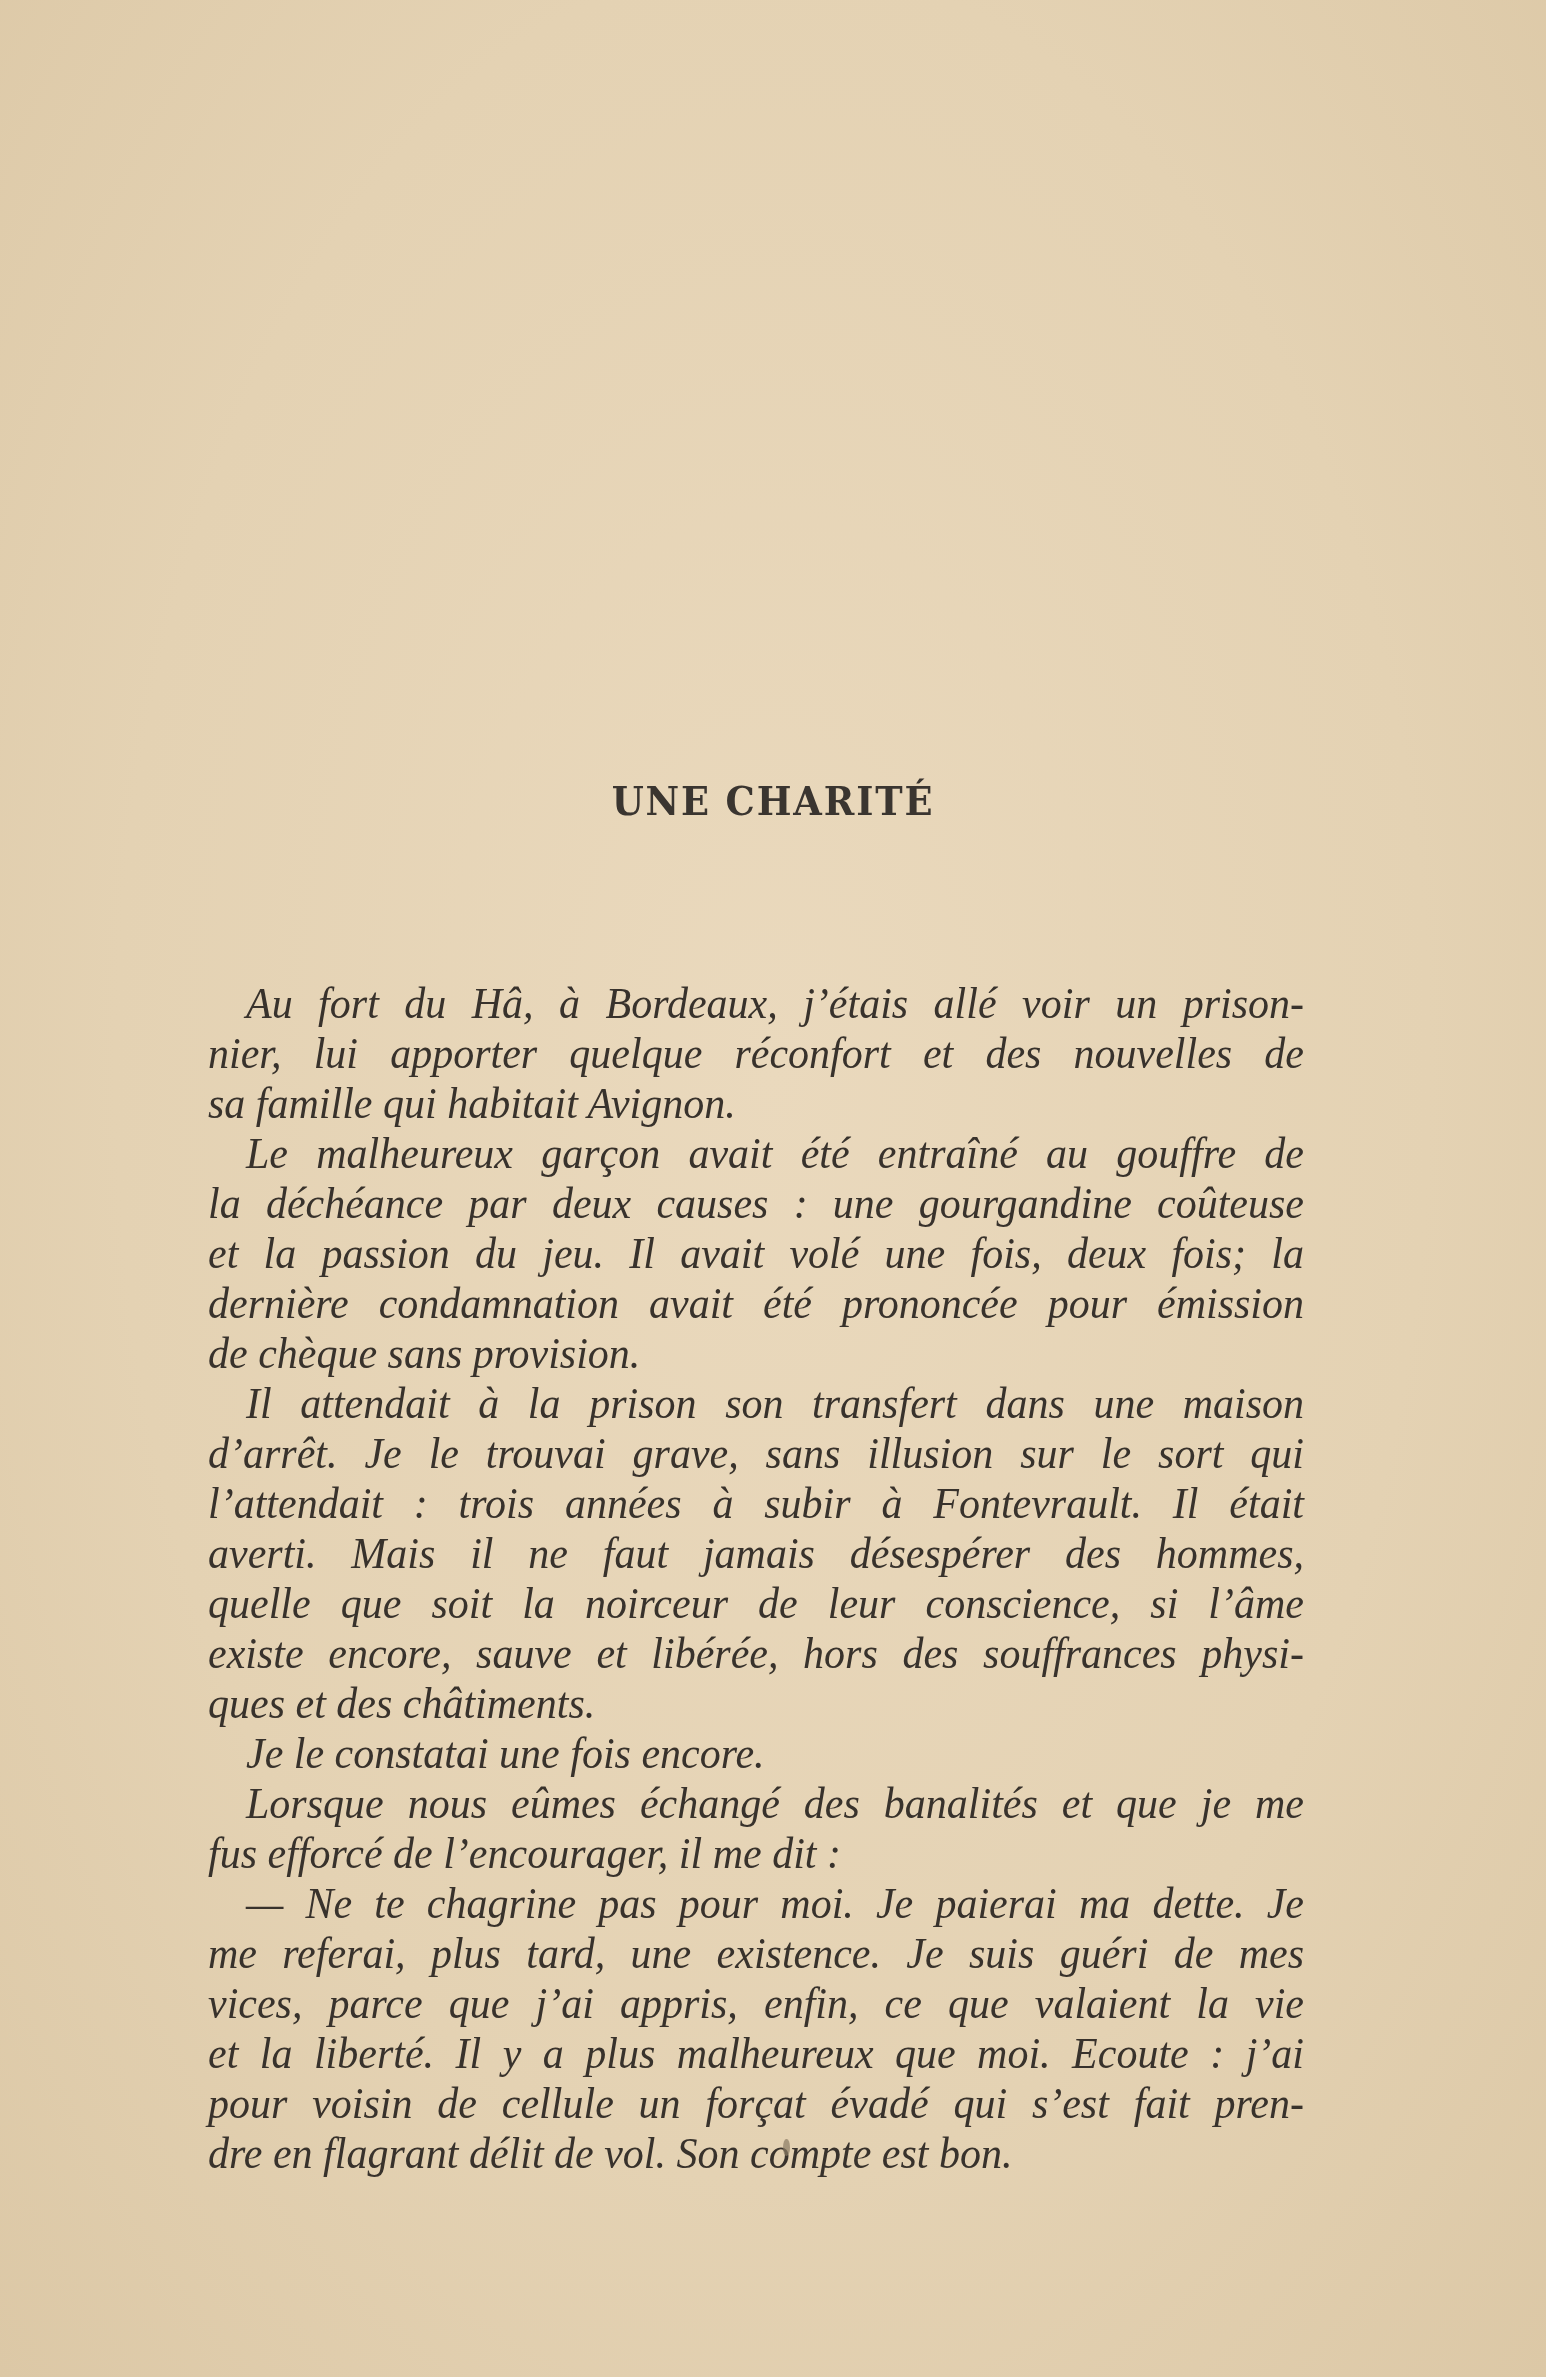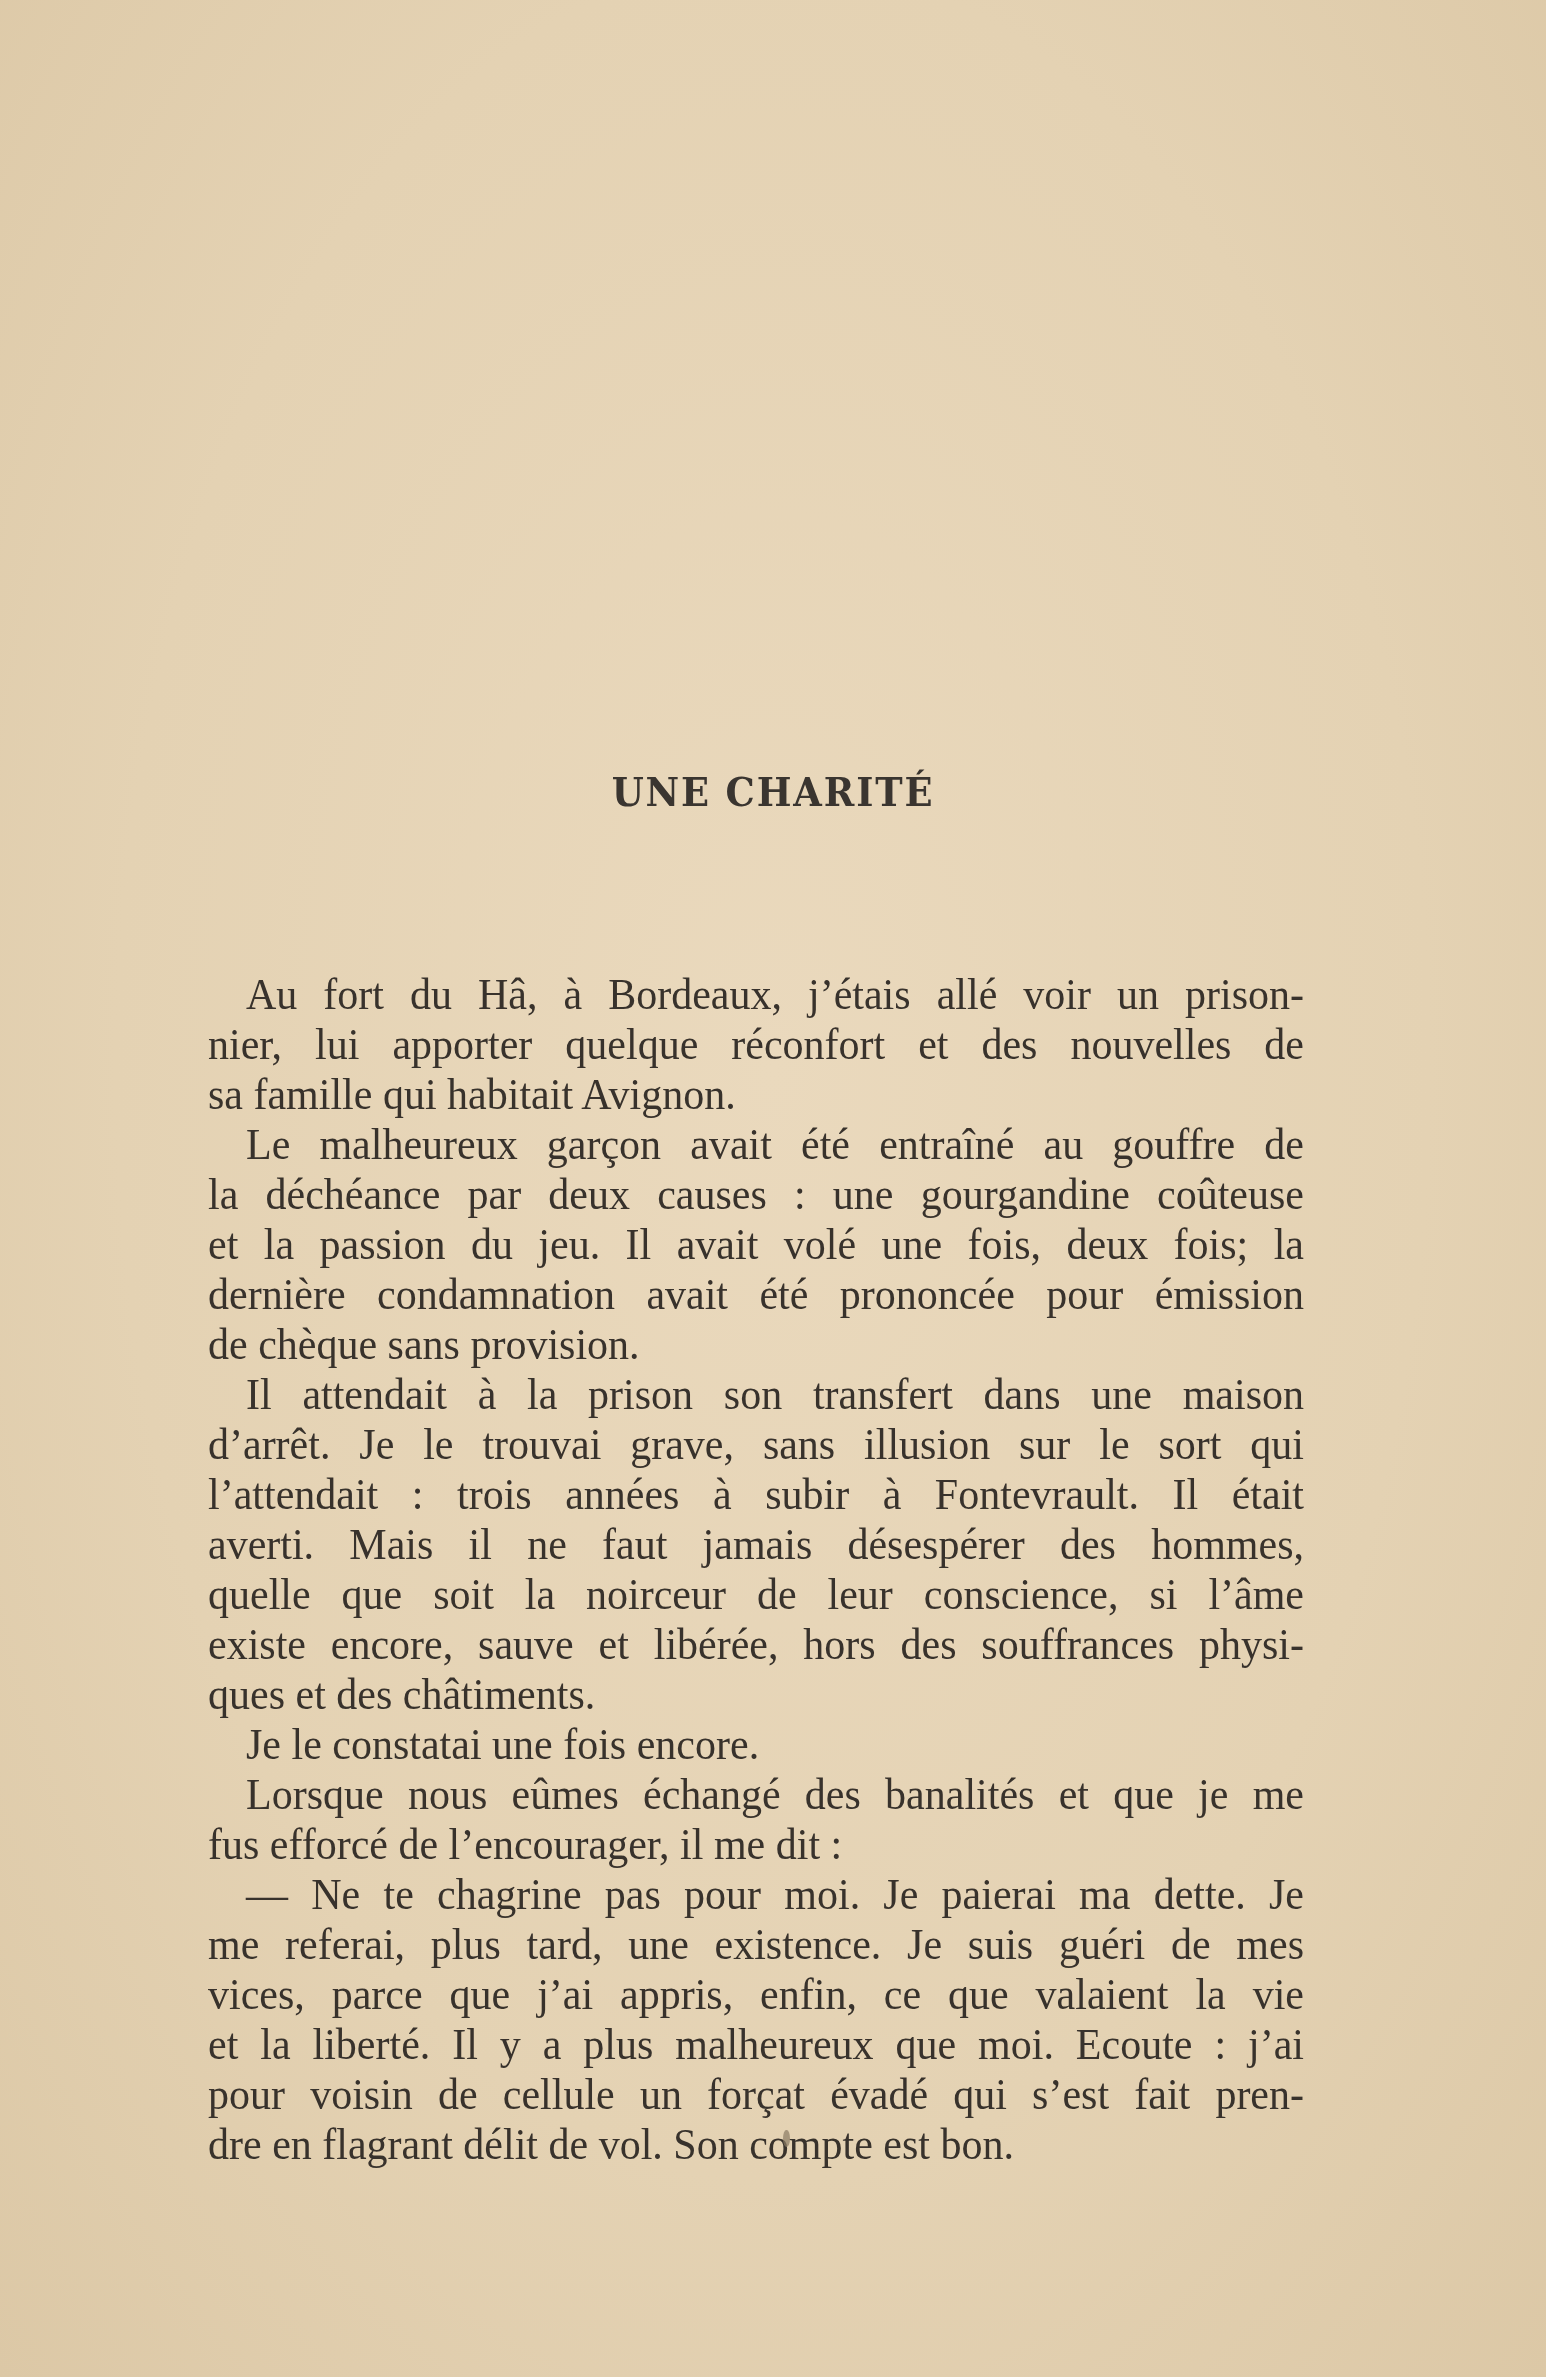--- a/index.html
+++ b/index.html
@@ -5,30 +5,31 @@
   html, body { margin:0; padding:0; }
   body {
     width:1546px; height:2377px; overflow:hidden;
     background:#e5d4b6;
     background-image:
       radial-gradient(ellipse at 50% 45%, #ead9bd 0%, #e4d2b3 60%, #dcc8a6 100%);
     position:relative;
     font-family:"DejaVu Serif","Liberation Serif",serif;
     color:#35302a;
   }
-  .page { position:absolute; left:0; top:3px; width:1546px; height:1980px; }
+  .page { position:absolute; left:0; top:12px; width:1546px; height:1980px; }
   .title {
     position:absolute; left:0; width:1546px; top:765px;
     text-align:center; font-family:"DejaVu Serif",serif; font-weight:bold;
     font-size:40px; letter-spacing:2px; color:#3a3530; transform:scaleX(0.92);
   }
   .body {
     position:absolute; left:208px; width:1096px; top:968px;
     font-family:"Liberation Serif",serif; font-size:42px; line-height:50px;
     color:#38322c;
+    font-style:italic;
   }
   .line { display:block; white-space:nowrap; text-align:justify; text-align-last:justify; height:50px; transform:scaleY(1.06); transform-origin:bottom; }
   .line.last { text-align-last:left; }
   .line.indent { padding-left:38px; }
   .mark { position:absolute; left:783px; top:2127px; width:6.6px; height:17px; border-radius:50%; background:#8a7a64; opacity:0.7; }
 </style>
 </head>
 <body>
 
 <div class="page">

